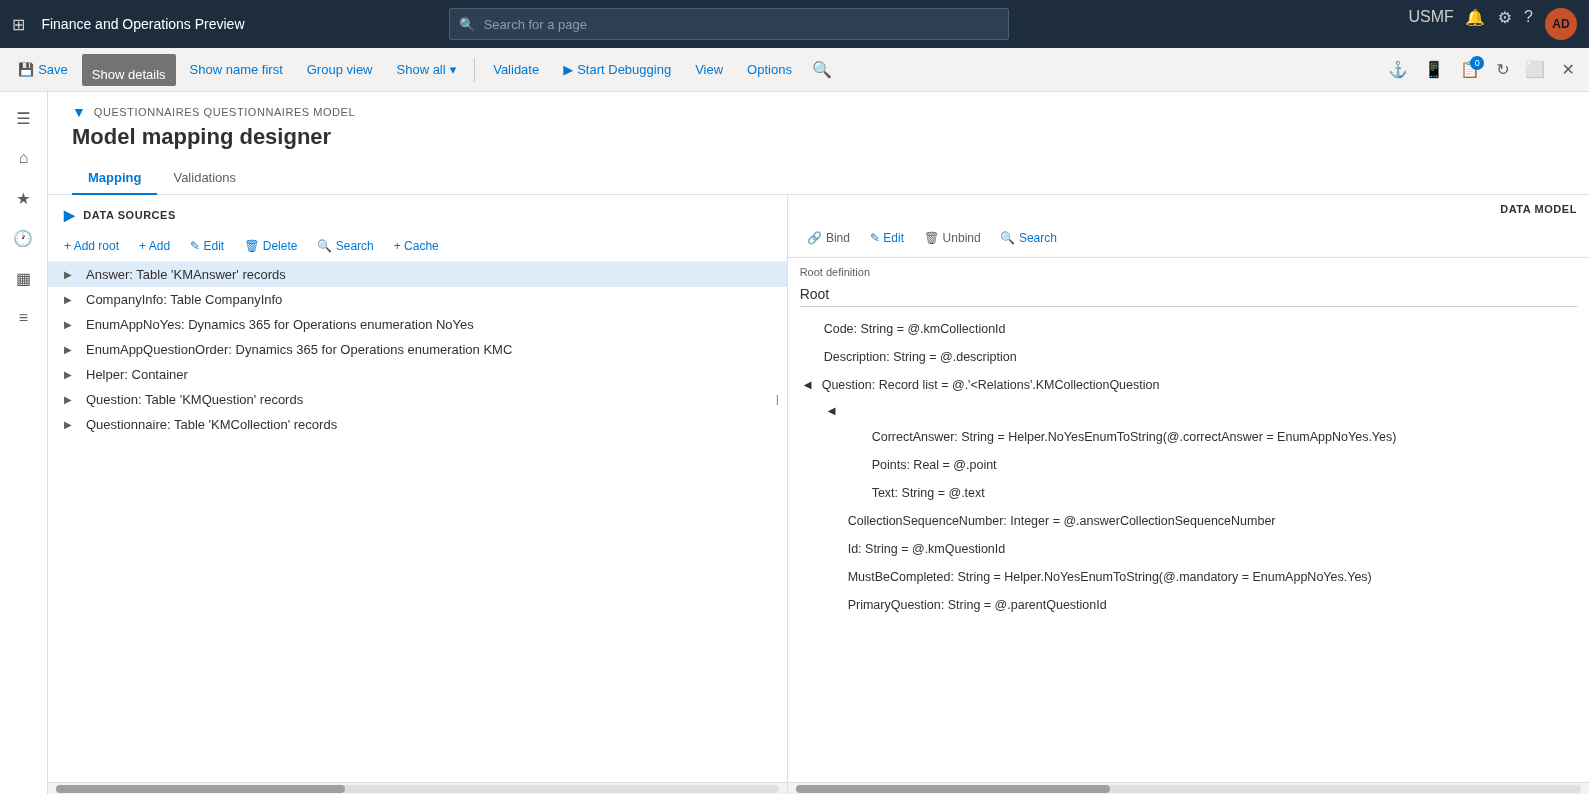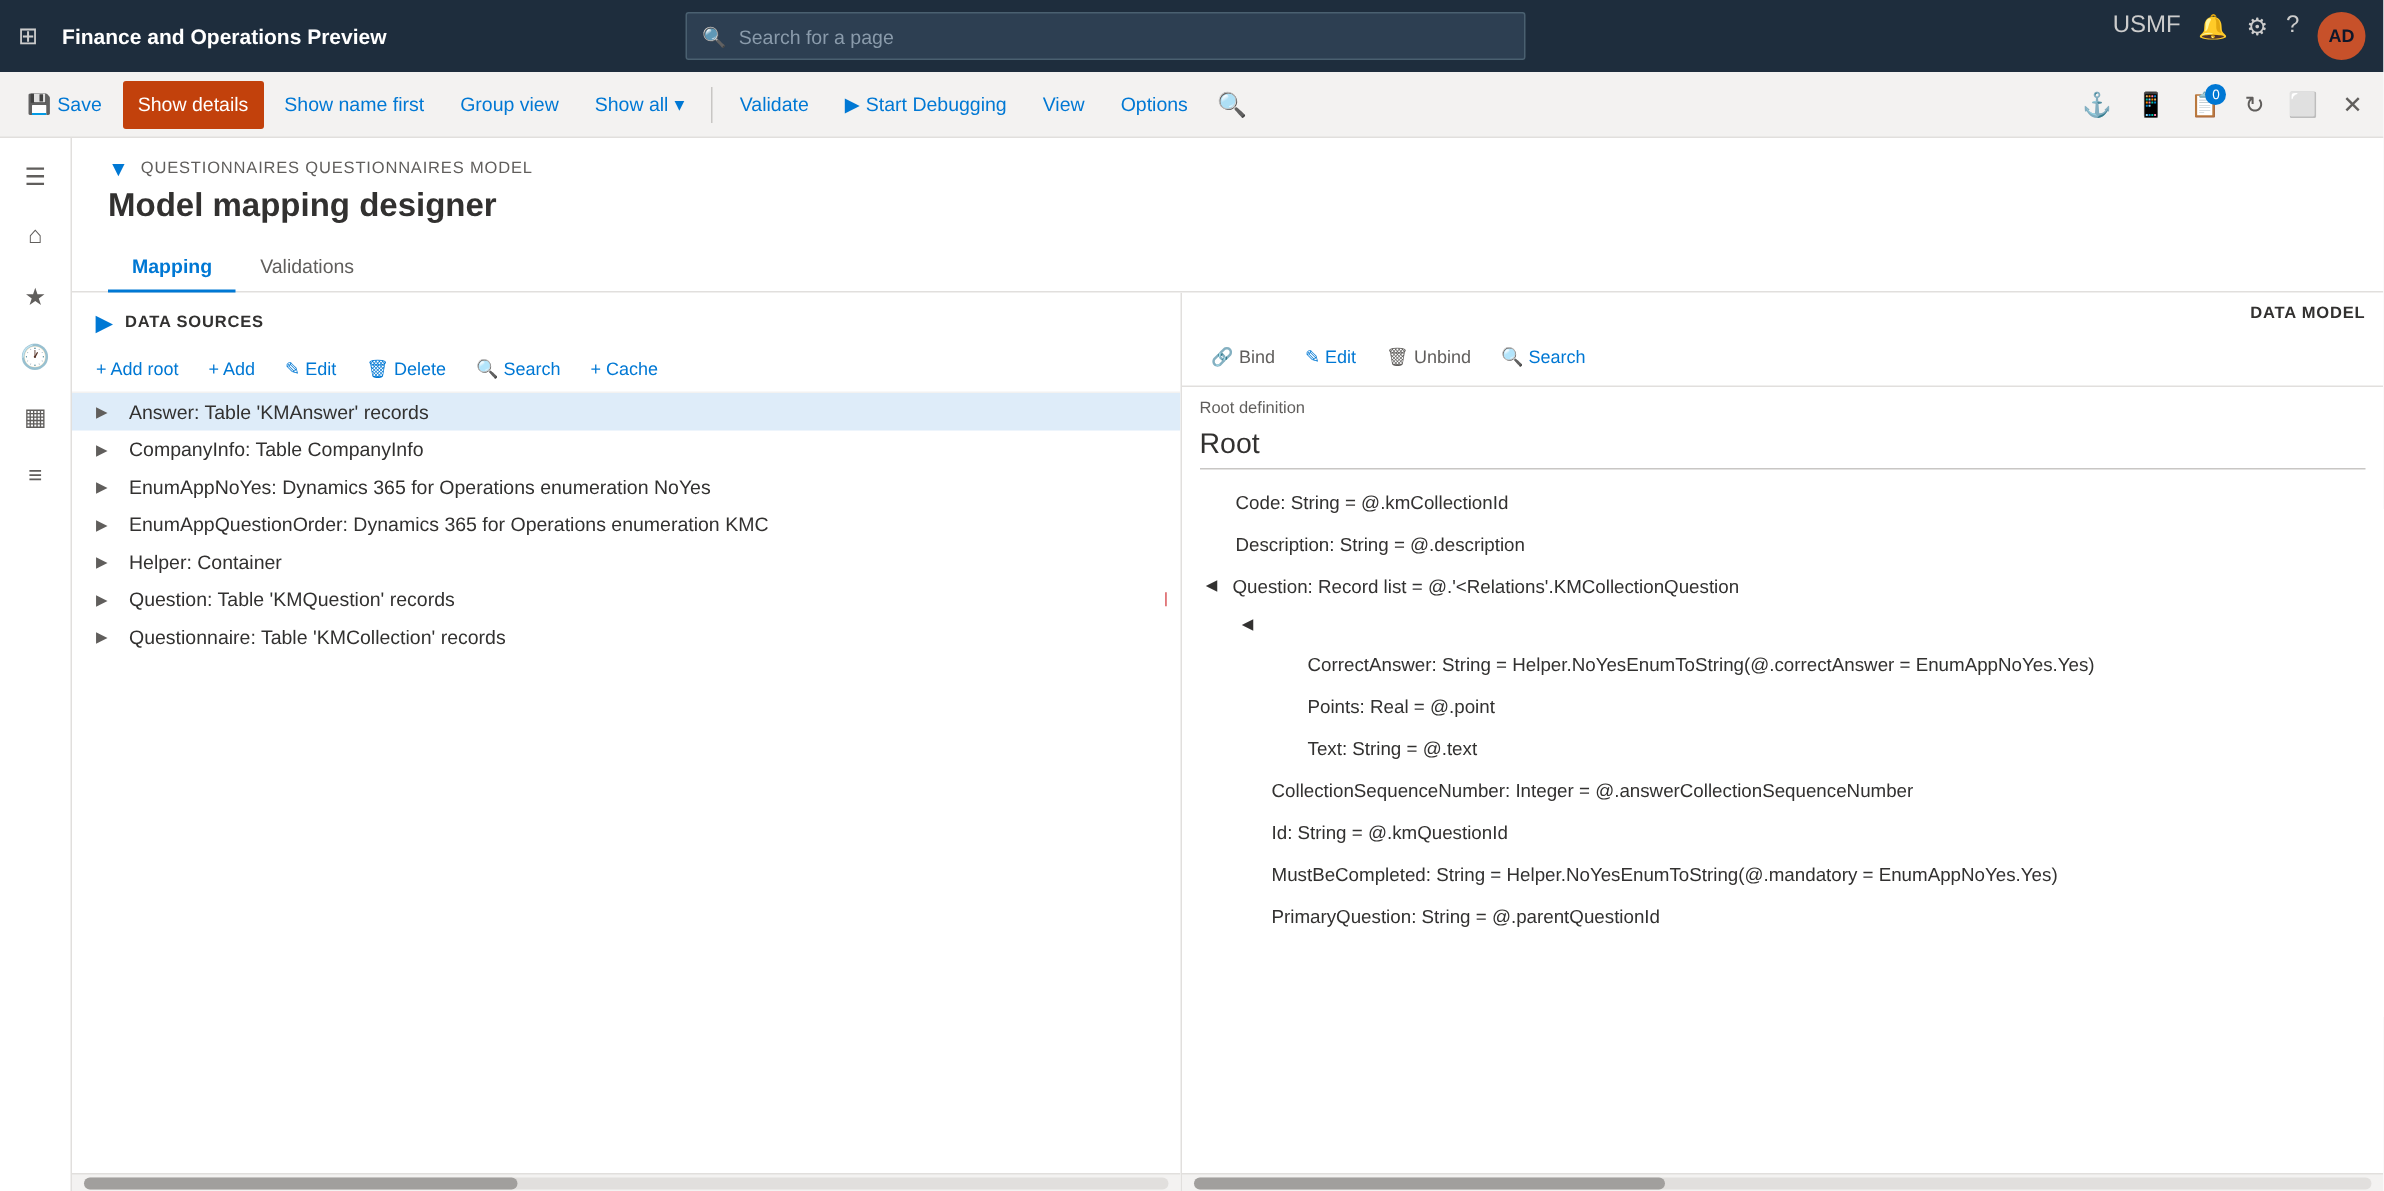--- a/index.html
+++ b/index.html
@@ -8,21 +8,21 @@
     
     .top-nav {
       background: #1e2d3d;
       height: 48px;
       display: flex;
       align-items: center;
       padding: 0 12px;
       gap: 8px;
       color: white;
     }
-    .top-nav .app-title { font-size: 14px; font-weight: 700; color: white; flex-shrink: 0; margin-left: 8px; }
+    .top-nav .app-title { font-size: 14px; font-weight: 400; color: white; flex-shrink: 0; margin-left: 8px; }
     .search-bar {
       flex: 1;
       max-width: 560px;
       margin: 0 auto;
       background: #2d3f52;
       border: 1px solid #4a6070;
       border-radius: 2px;
       display: flex;
       align-items: center;
       padding: 0 10px;
@@ -68,22 +68,23 @@
       padding: 4px 10px;
       border: none;
       background: transparent;
       cursor: pointer;
       font-size: 13px;
       color: #0078d4;
       border-radius: 2px;
       height: 32px;
     }
     .toolbar-btn.active {
-      background: #c2410c;
+      background: #737373;
       color: white;
+      align-items: flex-end;
     }
     .toolbar-separator { width: 1px; height: 24px; background: #c8c6c4; margin: 0 4px; }
     .toolbar-icon-btn {
       display: flex; align-items: center;
       padding: 4px 6px;
       border: none; background: transparent; cursor: pointer;
       font-size: 16px; color: #605e5c;
       height: 32px; border-radius: 2px;
     }
     .toolbar-right { margin-left: auto; display: flex; align-items: center; gap: 4px; }
@@ -224,21 +225,21 @@
       gap: 4px;
       border-bottom: 1px solid #e1dfdd;
     }
     .model-tree {
       flex: 1;
       overflow-y: auto;
       padding: 8px 12px;
     }
     .model-root-label {
       padding: 4px 0;
-      font-size: 19px;
+      font-size: 14px;
       font-weight: 500;
       border-bottom: 1px solid #c8c6c4;
       margin-bottom: 8px;
     }
     .model-item {
       padding: 4px 0 4px 24px;
       font-size: 12.5px;
       color: #323130;
       line-height: 1.6;
     }

